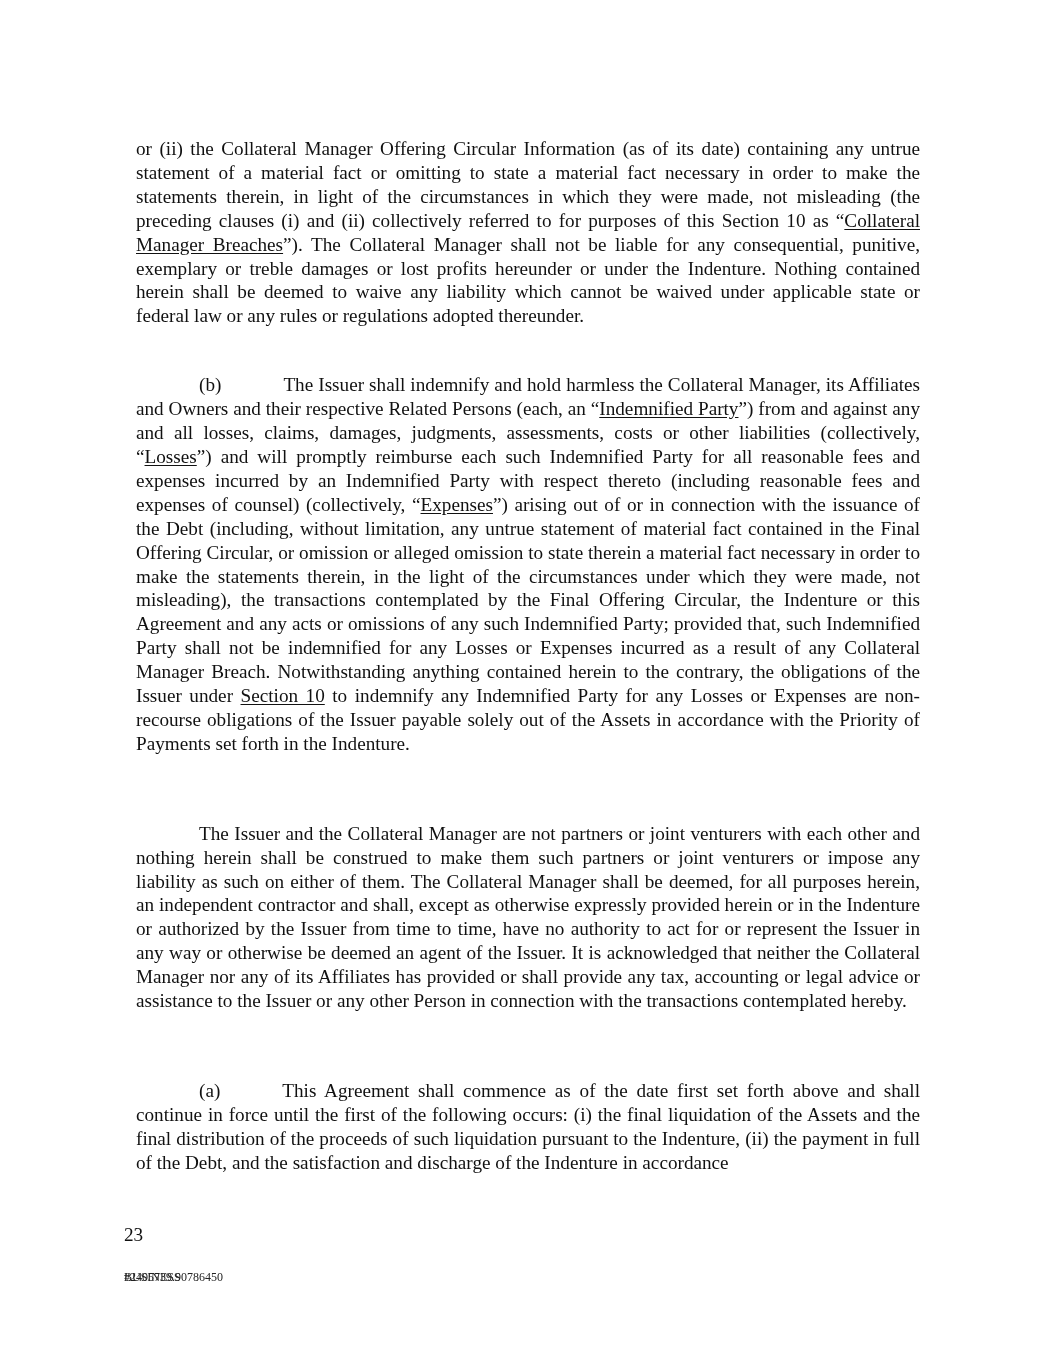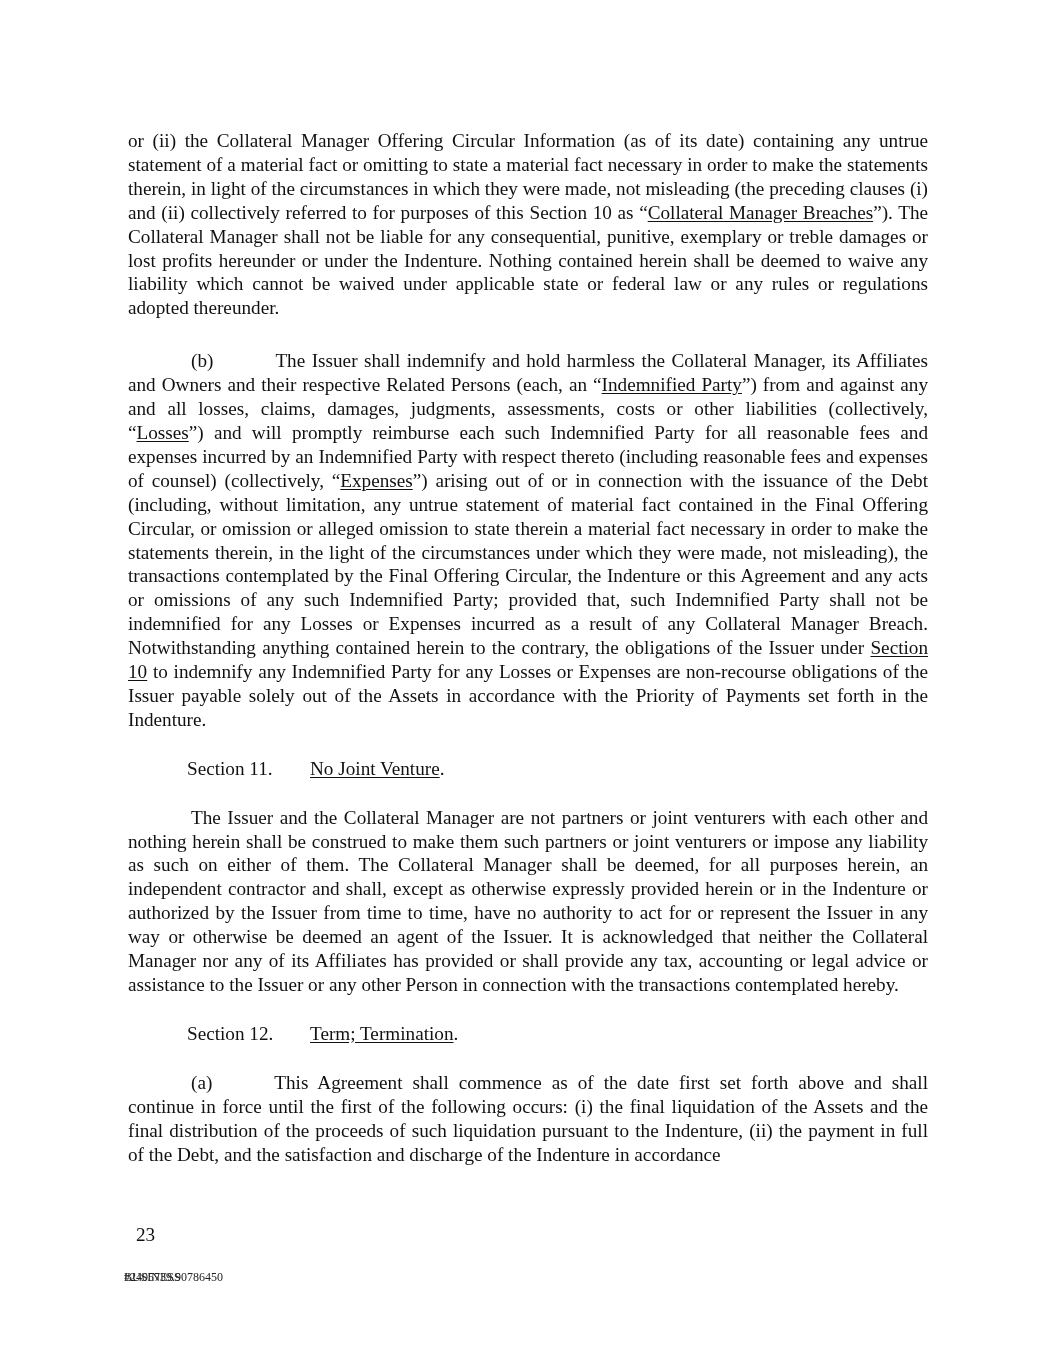--- a/index.html
+++ b/index.html
@@ -2,30 +2,30 @@
 <html><head>
 <meta charset="utf-8">
 <style>
   html, body { margin: 0; padding: 0; background: #ffffff; }
   body { width: 1055px; height: 1365px; position: relative; overflow: hidden; }
   .page {
     position: absolute; left: 124px; top: 125px; width: 808px;
     font-family: "Liberation Serif", serif; font-size: 19.2px; line-height: 23.9px;
     color: #111111;
   }
-  .para { text-align: justify; margin: 4px; }
+  .para { text-align: justify; margin: 12px; }
   .gap { height: 21px; }
   .indent { text-indent: 63px; }
   .u { text-decoration: underline; text-underline-offset: 2px; }
   .i { }
   .tab { display: inline-block; width: 62px; }
   .heading { margin: 0; padding-left: 63px; }
   .heading .num { display: inline-block; width: 123px; }
   .pnum {
-    position: absolute; left: 136px; top: 1224px;
+    position: absolute; left: 124px; top: 1224px;
     font-family: "Liberation Serif", serif; font-size: 19.2px; color: #111111;
   }
   .docid {
     position: absolute; left: 124px; top: 1270px;
     font-family: "Liberation Serif", serif; font-size: 12px; color: #222222;
   }
   .docid span { position: absolute; left: 0; top: 0; white-space: nowrap; }
 </style>
 </head>
 <body>
@@ -33,29 +33,27 @@
 <div class="page">
 
   <p class="para"><span>or (ii) the Collateral Manager Offering Circular Information (as of its date) containing any untrue statement of a material fact or omitting to state a material fact necessary in order to make the statements therein, in light of the circumstances in which they were made, not misleading (the preceding clauses (i) and (ii) collectively referred to for purposes of this Section 10 as “</span><span class="u">Collateral Manager Breaches</span><span>”).  The Collateral Manager shall not be liable for any consequential, punitive, exemplary or treble damages or lost profits hereunder or under the Indenture.  Nothing contained herein shall be deemed to waive any liability which cannot be waived under applicable state or federal law or any rules or regulations adopted thereunder.</span></p>
 
   <div class="gap"></div>
 
   <p class="para indent"><span>(b)</span><span class="tab"></span><span>The Issuer shall indemnify and hold harmless the Collateral Manager, its Affiliates and Owners and their respective Related Persons (each, an “</span><span class="u">Indemnified Party</span><span>”) from and against any and all losses, claims, damages, judgments, assessments, costs or other liabilities (collectively, “</span><span class="u">Losses</span><span>”) and will promptly reimburse each such Indemnified Party for all reasonable fees and expenses incurred by an Indemnified Party with respect thereto (including reasonable fees and expenses of counsel) (collectively, “</span><span class="u">Expenses</span><span>”) arising out of or in connection with the issuance of the Debt (including, without limitation, any untrue statement of material fact contained in the Final Offering Circular, or omission or alleged omission to state therein a material fact necessary in order to make the statements therein, in the light of the circumstances under which they were made, not misleading), the transactions contemplated by the Final Offering Circular, the Indenture or this Agreement and any acts or omissions of any such Indemnified Party; </span><span class="i">provided</span><span> that, such Indemnified Party shall not be indemnified for any Losses or Expenses incurred as a result of any Collateral Manager Breach.  Notwithstanding anything contained herein to the contrary, the obligations of the Issuer under </span><span class="u">Section 10</span><span> to indemnify any Indemnified Party for any Losses or Expenses are non-recourse obligations of the Issuer payable solely out of the Assets in accordance with the Priority of Payments set forth in the Indenture.</span></p>
 
   <div class="gap"></div>
 
-  <p class="heading"><span class="num">Section 11.</span><span class="u">No Joint Venture</span><span>.</span></p>
 
   <div class="gap"></div>
 
   <p class="para indent">The Issuer and the Collateral Manager are not partners or joint venturers with each other and nothing herein shall be construed to make them such partners or joint venturers or impose any liability as such on either of them.  The Collateral Manager shall be deemed, for all purposes herein, an independent contractor and shall, except as otherwise expressly provided herein or in the Indenture or authorized by the Issuer from time to time, have no authority to act for or represent the Issuer in any way or otherwise be deemed an agent of the Issuer.  It is acknowledged that neither the Collateral Manager nor any of its Affiliates has provided or shall provide any tax, accounting or legal advice or assistance to the Issuer or any other Person in connection with the transactions contemplated hereby.</p>
 
   <div class="gap"></div>
 
-  <p class="heading"><span class="num">Section 12.</span><span class="u">Term; Termination</span><span>.</span></p>
 
   <div class="gap"></div>
 
   <p class="para indent"><span>(a)</span><span class="tab"></span><span>This Agreement shall commence as of the date first set forth above and shall continue in force until the first of the following occurs:  (i) the final liquidation of the Assets and the final distribution of the proceeds of such liquidation pursuant to the Indenture, (ii) the payment in full of the Debt, and the satisfaction and discharge of the Indenture in accordance</span></p>
 
 </div>
 
 <div class="pnum">23</div>
 
 <div class="docid">

